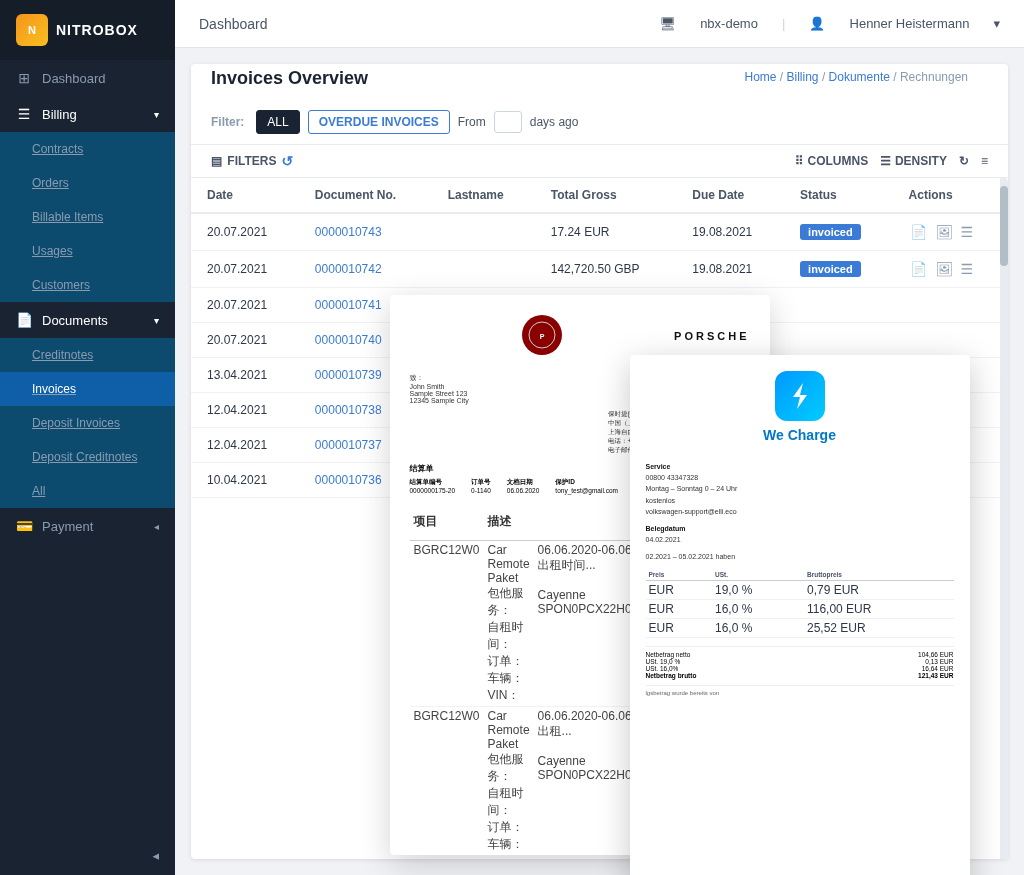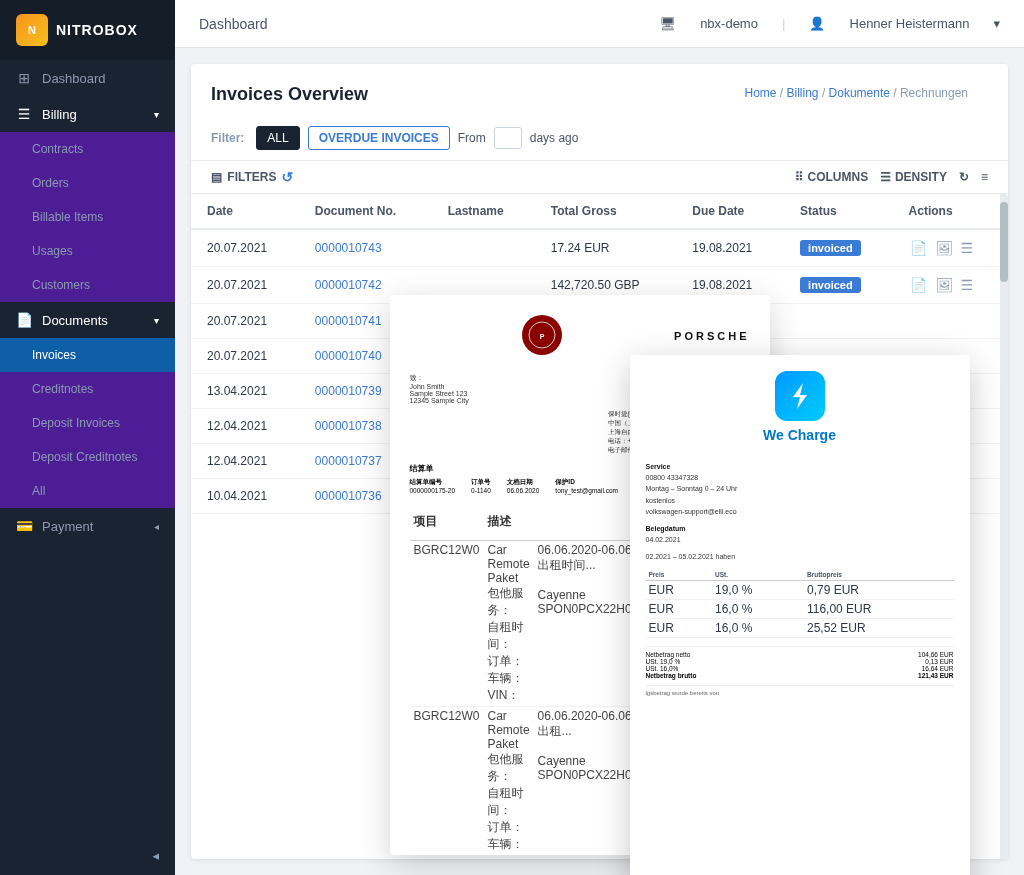--- a/index.html
+++ b/index.html
@@ -8,21 +8,21 @@
     
     .sidebar { width: 175px; background: #1a2332; color: #8a9bb0; display: flex; flex-direction: column; flex-shrink: 0; }
     .sidebar-logo { padding: 14px 16px; display: flex; align-items: center; gap: 8px; background: #151d29; }
     .logo-icon { width: 32px; height: 32px; background: linear-gradient(135deg, #f7941d, #f7c01d); border-radius: 6px; display: flex; align-items: center; justify-content: center; color: white; font-weight: 900; font-size: 11px; }
     .logo-text { color: white; font-weight: 700; font-size: 14px; letter-spacing: 1px; }
     .sidebar-item { display: flex; align-items: center; gap: 10px; padding: 10px 16px; cursor: pointer; font-size: 13px; color: #8a9bb0; }
     .sidebar-item.active { background: #243042; color: #ffffff; }
     .sidebar-item.active-parent { color: #ffffff; }
     .sidebar-item .item-icon { width: 16px; text-align: center; font-size: 14px; }
     .sidebar-item .arrow { margin-left: auto; font-size: 10px; }
-    .sidebar-sub { background: #4c1d95; }
+    .sidebar-sub { background: #0c4a6e; text-decoration: underline; }
     .sidebar-sub .sidebar-item { padding-left: 32px; font-size: 12px; }
     .sidebar-sub .sidebar-item.active { background: #0e5fa8; color: white; }
     .sidebar-collapse { margin-top: auto; padding: 12px 16px; display: flex; align-items: center; justify-content: flex-end; color: #8a9bb0; cursor: pointer; }
 
     
     .main { flex: 1; display: flex; flex-direction: column; overflow: hidden; }
 
     
     .topbar { background: white; border-bottom: 1px solid #e0e4ea; padding: 0 24px; height: 48px; display: flex; align-items: center; justify-content: space-between; flex-shrink: 0; }
     .topbar-left { font-size: 14px; color: #4a5568; font-weight: 500; }
@@ -80,21 +80,21 @@
     
     .wecharge-logo { width: 50px; height: 50px; background: linear-gradient(135deg, #0099ff, #00ccff); border-radius: 12px; display: flex; align-items: center; justify-content: center; margin: 0 auto 6px; }
     .wecharge-title { font-size: 14px; font-weight: 700; color: #0077cc; text-align: center; margin-bottom: 10px; }
     .wc-section { font-size: 7px; color: #333; line-height: 1.6; margin-bottom: 6px; }
     .wc-label { font-weight: 700; font-size: 7px; color: #111; }
     .wc-table { width: 100%; border-collapse: collapse; font-size: 6.5px; }
     .wc-table th { border-bottom: 1px solid #ccc; padding: 2px 3px; font-size: 6.5px; font-weight: 700; }
     .wc-table td { padding: 2px 3px; border-bottom: 1px solid #f0f0f0; }
 
     
-    .panel-top { display: flex; align-items: flex-start; justify-content: space-between; padding: 20px 20px 4px; }
+    .panel-top { display: flex; align-items: flex-start; justify-content: space-between; padding: 4px 20px 4px; }
 
     .filter-reset { color: #3a7bd5; cursor: pointer; font-size: 14px; }
   </style>
 </head>
 <body>
 
 <nav class="sidebar">
   <div class="sidebar-logo">
     <div class="logo-icon">N</div>
     <span class="logo-text">NITROBOX</span>
@@ -129,25 +129,25 @@
     </div>
   </div>
 
   <div class="sidebar-item active-parent">
     <span class="item-icon">📄</span>
     <span>Documents</span>
     <span class="arrow">▾</span>
   </div>
 
   <div class="sidebar-sub">
+    <div class="sidebar-item">
+      <span>Creditnotes</span>
+    </div>
     <div class="sidebar-item active">
       <span>Invoices</span>
-    </div>
-    <div class="sidebar-item">
-      <span>Creditnotes</span>
     </div>
     <div class="sidebar-item">
       <span>Deposit Invoices</span>
     </div>
     <div class="sidebar-item">
       <span>Deposit Creditnotes</span>
     </div>
     <div class="sidebar-item">
       <span>All</span>
     </div>

